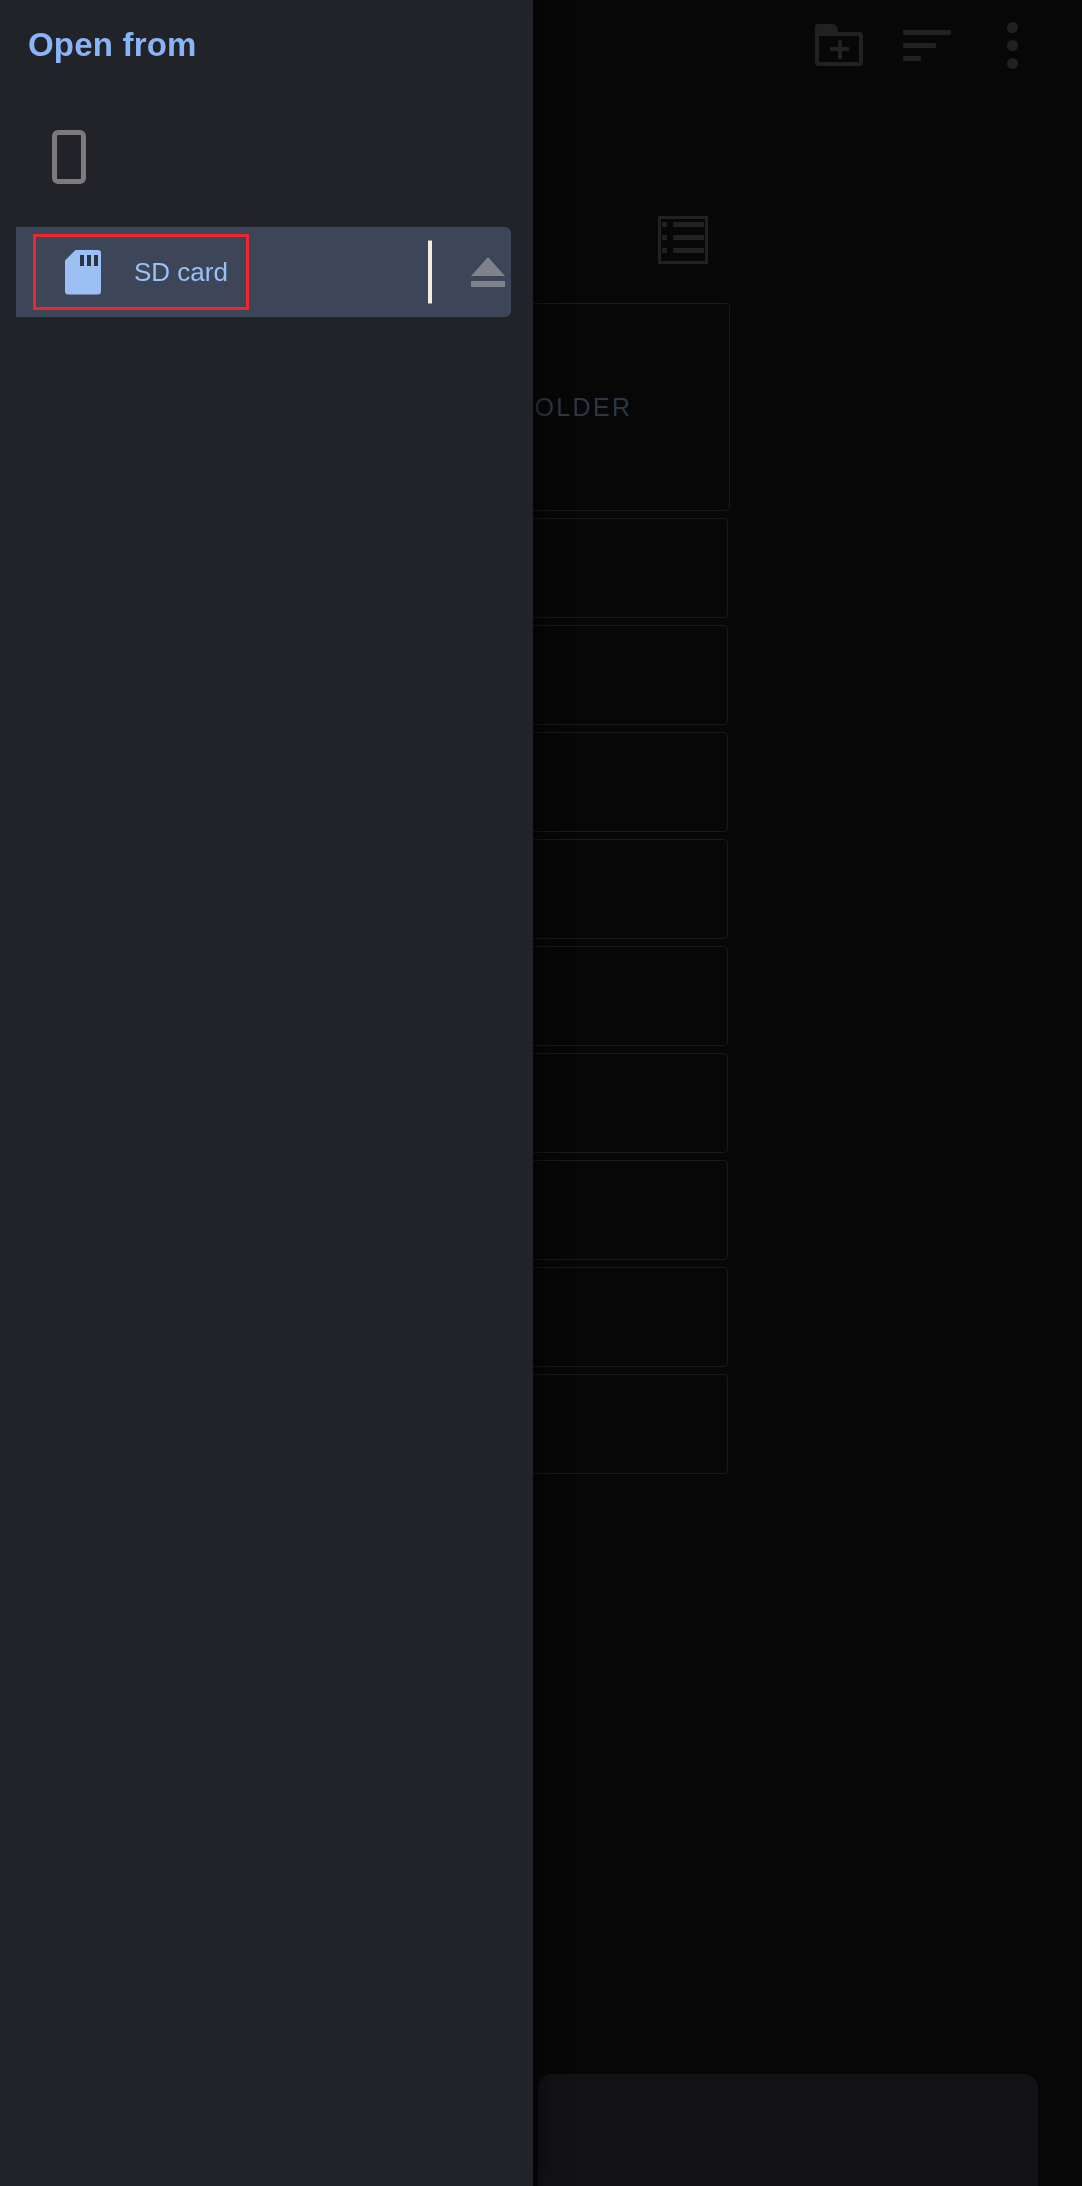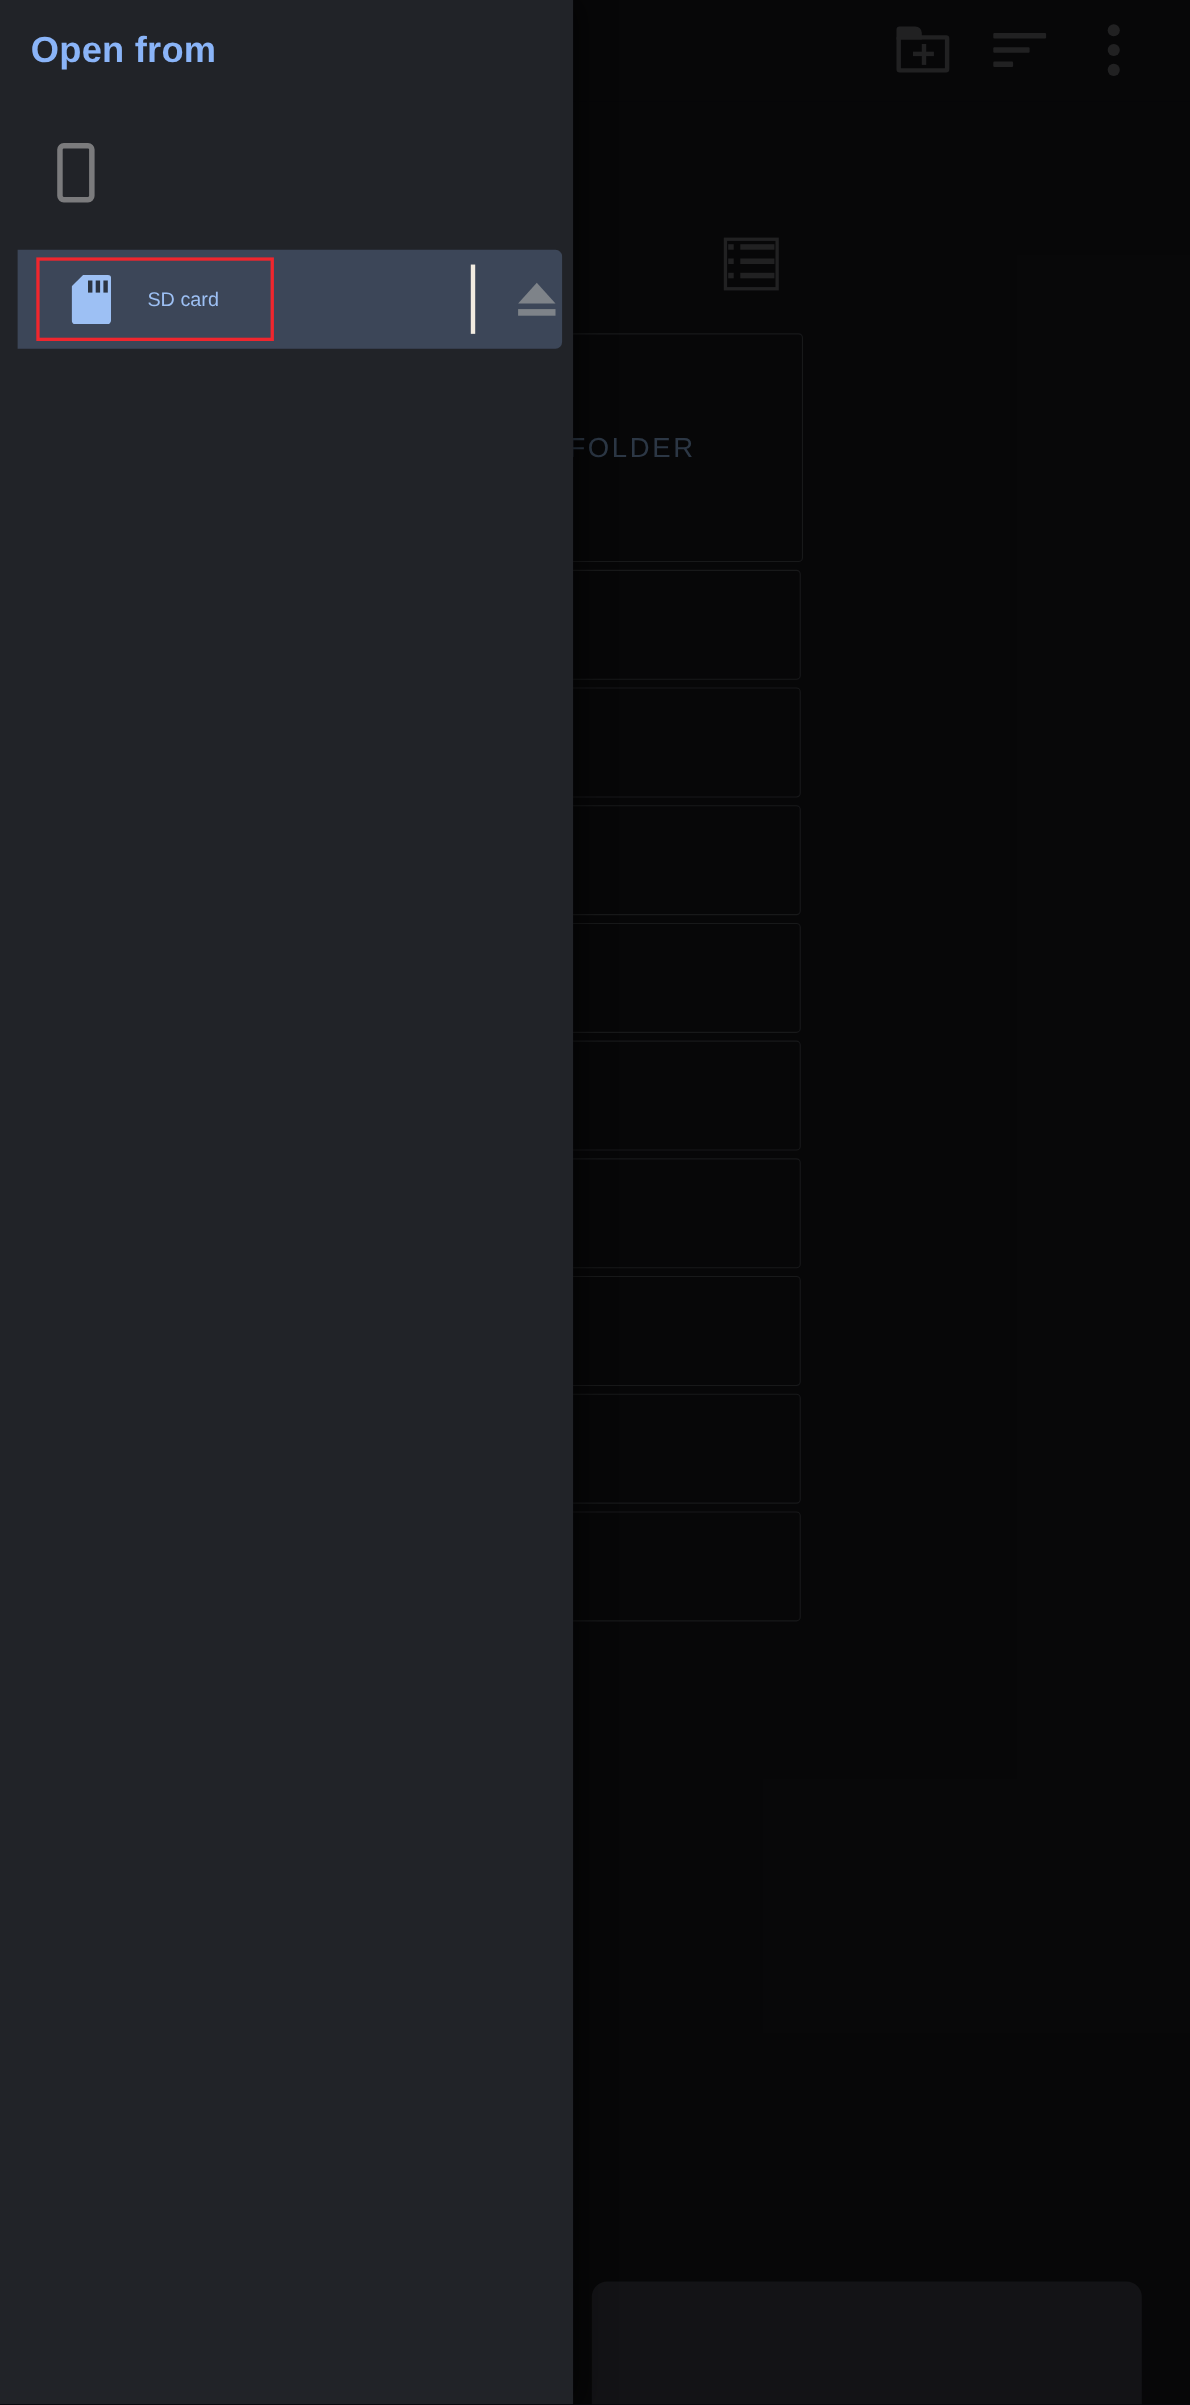--- a/index.html
+++ b/index.html
@@ -180,20 +180,21 @@
 
   #drawer {
     position: absolute;
     left: 0;
     top: 0;
     width: 521px;
     height: 2186px;
     background: #212328;
     box-shadow: 6px 0 24px rgba(0,0,0,0.55);
     overflow: hidden;
+    padding-left: 12px;
   }
 
   .drawer-title {
     position: absolute;
     left: 28px;
     top: 26px;
     color: #8ab4f8;
     font-size: 33px;
     font-weight: bold;
     letter-spacing: 0.2px;
@@ -270,21 +271,21 @@
     height: 11px;
     background: #2b3442;
   }
   .ic-sd .pin.p1 { left: 15px; }
   .ic-sd .pin.p2 { left: 22px; }
   .ic-sd .pin.p3 { left: 29px; }
 
   .sd-label {
     margin-left: 33px;
     color: #9dc0f4;
-    font-size: 18px;
+    font-size: 26px;
     white-space: nowrap;
   }
 
   .sd-divider {
     position: absolute;
     left: 412px;
     top: 50%;
     transform: translateY(-50%);
     width: 4px;
     height: 63px;

